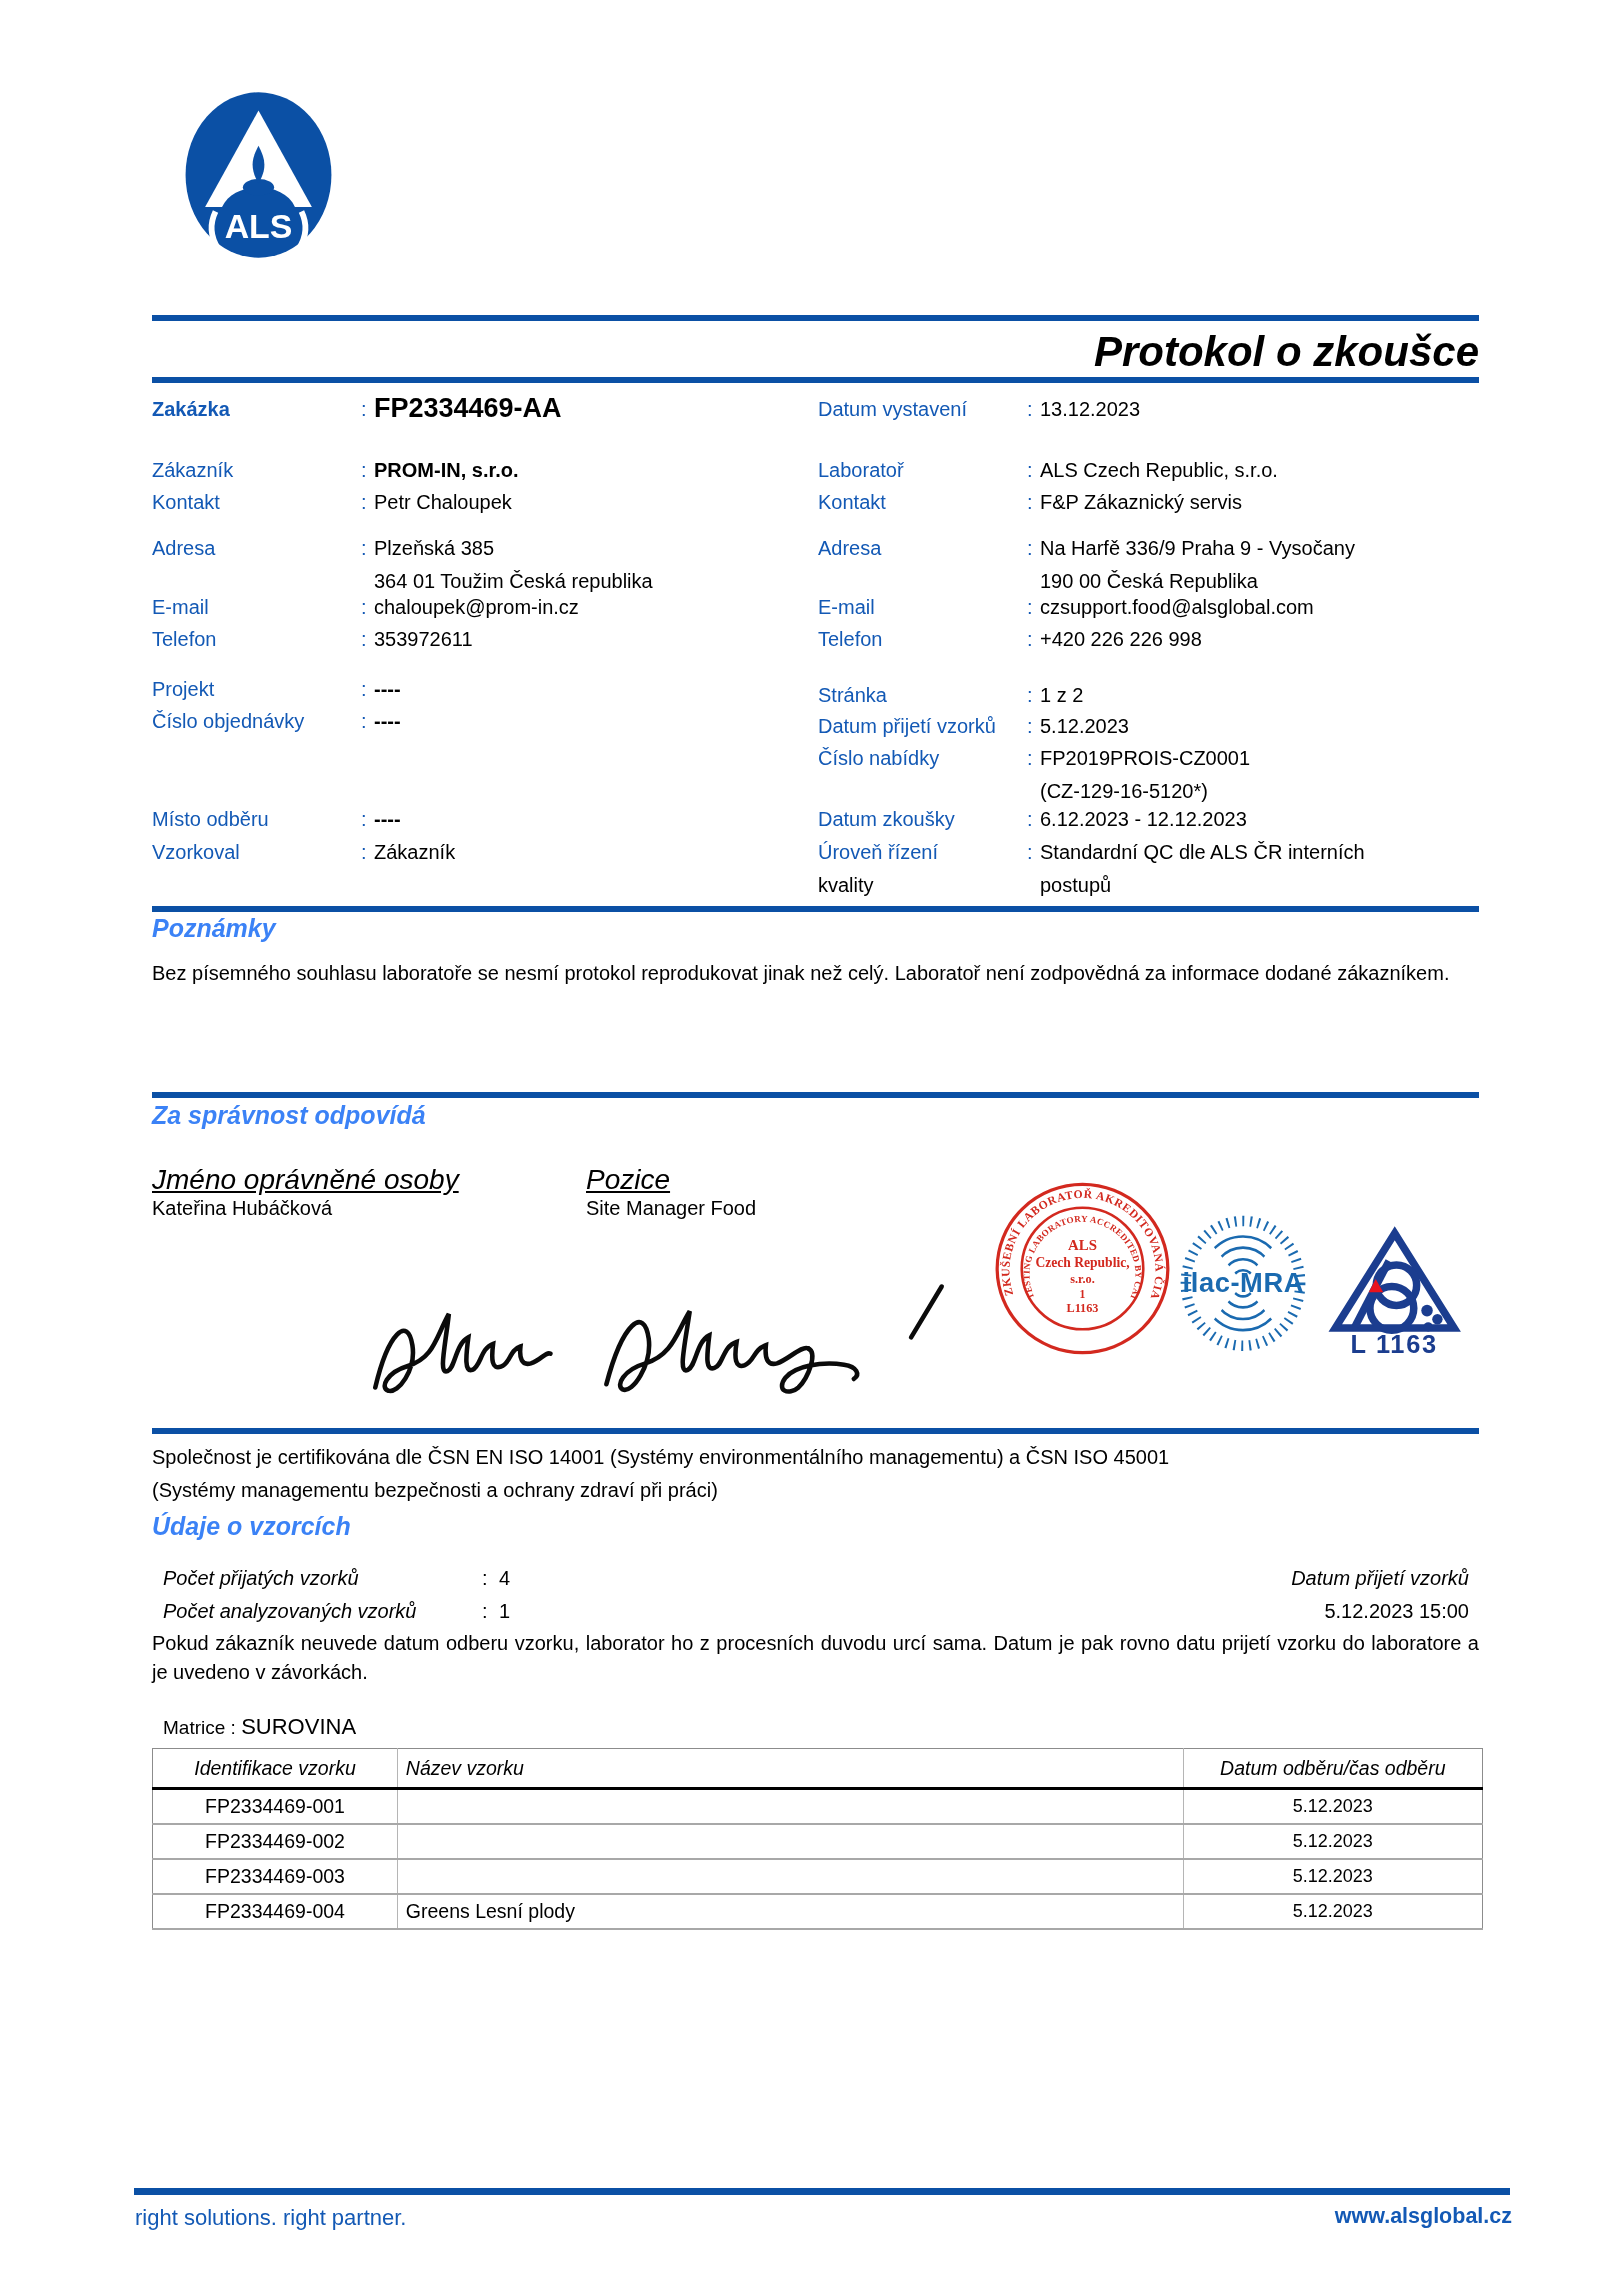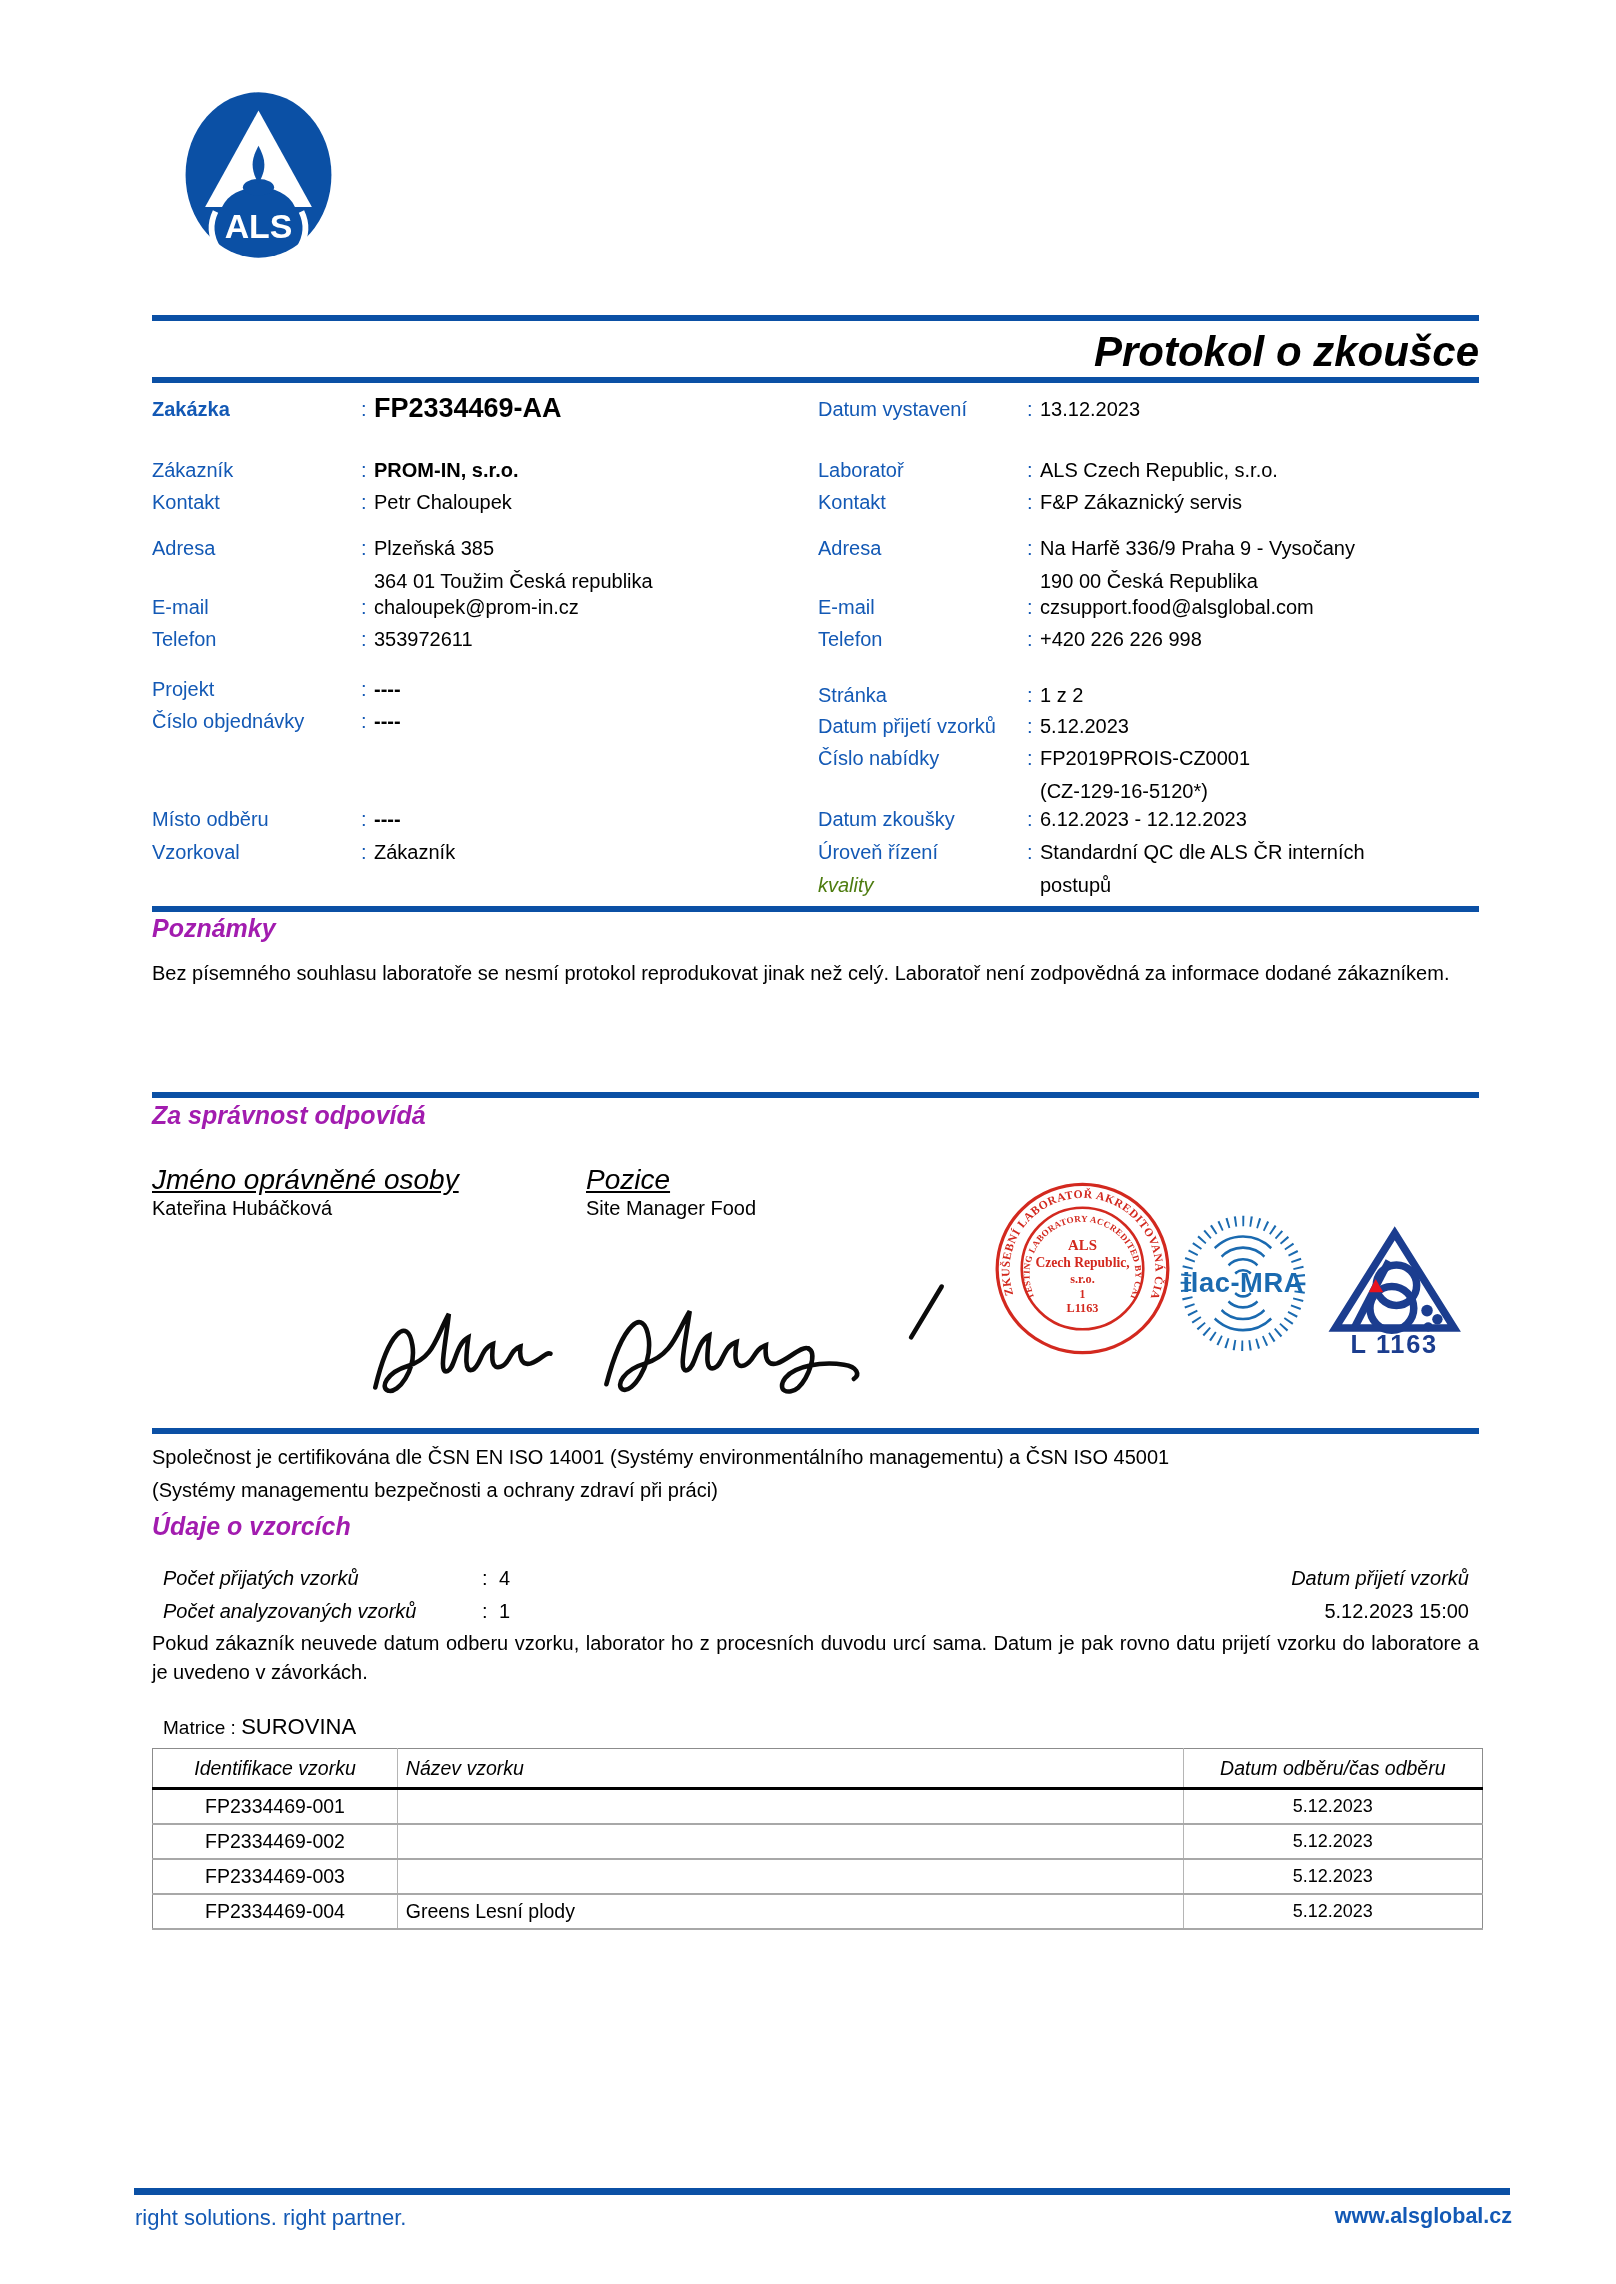--- a/index.html
+++ b/index.html
@@ -2,27 +2,27 @@
 <html style="font-size:10.4px"><head>
 <meta charset="utf-8">
 <style>
   html,body{margin:0;padding:0;background:#ffffff;}
   .page{position:relative;width:1616px;height:2284px;background:#fff;overflow:hidden;
         font-family:"Liberation Sans",sans-serif;color:#000;}
   .abs{position:absolute;}
   .bar{position:absolute;left:152px;width:1327px;height:5.9px;background:#0b50a5;}
   .frow{position:absolute;font-size:20px;line-height:1.1;white-space:nowrap;}
   .frow .l{position:absolute;left:0;color:#1359b5;white-space:nowrap;}
-  .frow .l2{position:absolute;left:0;top:33px;color:#4d7c0f;white-space:nowrap;font-style:italic;}
+  .frow .l2{position:absolute;left:0;top:33px;color:#000000;white-space:nowrap;}
   .frow .c{position:absolute;left:209px;color:#1359b5;}
   .frow .v{position:absolute;left:222px;color:#000;white-space:nowrap;}
   .frow .v2{position:absolute;left:222px;top:33px;color:#000;white-space:nowrap;}
   .bold{font-weight:bold;}
   .big{font-size:27px;font-weight:bold;margin-top:-3.9px;display:inline-block;}
-  .h1{position:absolute;left:152px;font-size:25px;font-weight:bold;font-style:italic;color:#a21caf;}
+  .h1{position:absolute;left:152px;font-size:25px;font-weight:bold;font-style:italic;color:#3b82f6;}
   .title{position:absolute;left:152px;width:1327px;text-align:right;font-size:42px;
          font-weight:bold;font-style:italic;}
   .para{position:absolute;left:152px;width:1327px;text-align:justify;font-size:20px;
         line-height:33px;color:#000;}
   .cert{position:absolute;left:152px;width:1327px;text-align:left;font-size:20px;
         line-height:33px;color:#000;}
   .ulbl{position:absolute;font-size:28px;font-style:italic;text-decoration:underline;}
   .plain{position:absolute;font-size:20px;color:#000;white-space:nowrap;}
   .ital{font-style:italic;}
   .rr{position:absolute;right:147px;text-align:right;font-size:20px;white-space:nowrap;}

